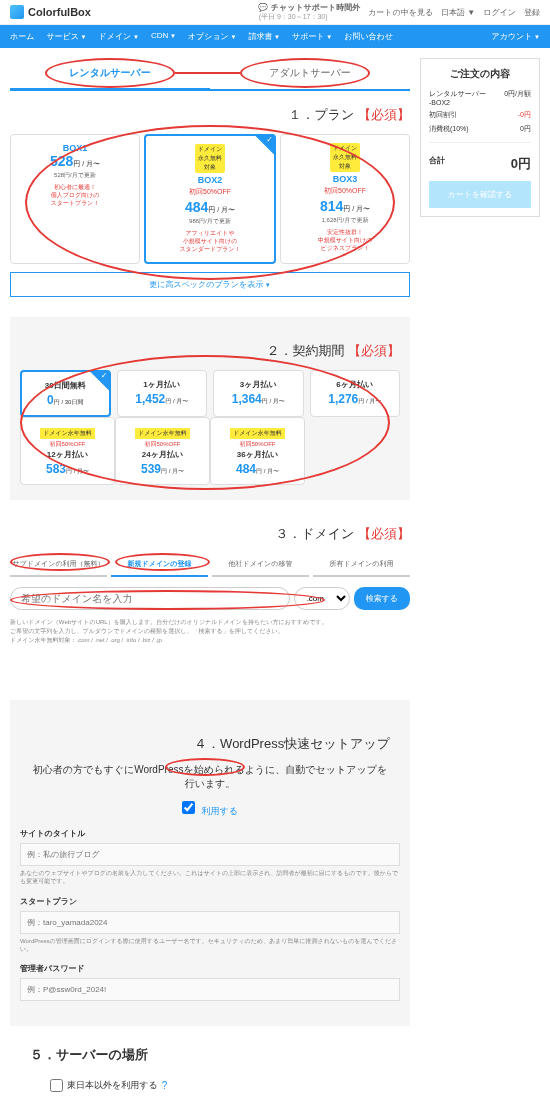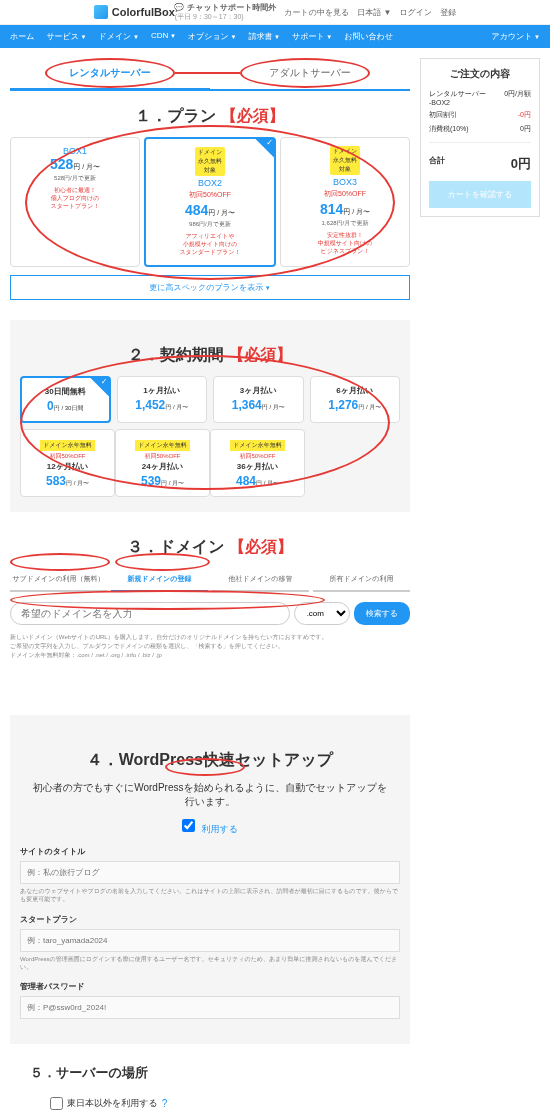--- a/index.html
+++ b/index.html
@@ -1,53 +1,53 @@
 <!DOCTYPE html>
 <html><head>
 <meta charset="utf-8">
 <style>
 *{margin:0;padding:0;box-sizing:border-box;font-family:"Hiragino Sans","Meiryo",sans-serif}
 body{width:550px;background:#fff;font-size:10px;color:#333}
-.top-bar{display:flex;justify-content:center;align-items:center;padding:4px 10px;border-bottom:1px solid #eee}
+.top-bar{display:flex;justify-content:space-between;align-items:center;padding:4px 10px;border-bottom:1px solid #eee}
 .logo{display:flex;align-items:center;font-size:11px;font-weight:bold;color:#333}
 .logo-icon{width:14px;height:14px;background:linear-gradient(135deg,#4fc3f7,#2196f3);border-radius:2px;margin-right:4px}
 .top-right{display:flex;align-items:center;gap:8px;font-size:8px;color:#666}
 .chat-info{display:flex;flex-direction:column;align-items:flex-start;line-height:1.1}
 .chat-label{font-weight:bold}
 .chat-time{color:#999;font-size:7px}
 .nav-bar{background:#2196f3;color:#fff;display:flex;justify-content:space-between;padding:6px 10px;font-size:8px}
 .nav-left{display:flex;gap:12px}
 .nav-item{cursor:pointer}
 .nav-item.dd::after{content:" ▼";font-size:6px}
 .account{cursor:pointer}
 .account::after{content:" ▼";font-size:6px}
 .main{display:flex;gap:10px;padding:10px}
 .left-col{flex:1}
 .right-col{width:120px}
 .tabs{display:flex;border-bottom:2px solid #2196f3;margin-bottom:15px}
 .tab{flex:1;text-align:center;padding:8px;font-size:10px;color:#666;cursor:pointer}
 .tab.active{color:#2196f3;border-bottom:3px solid #2196f3;margin-bottom:-2px;font-weight:bold}
-.section-title{text-align:center;font-size:16px;margin:10px 0;font-weight:bold}
+.section-title{text-align:right;font-size:13px;margin:10px 0;font-weight:normal}
 .required{color:#e53935}
 .plan-grid{display:flex;gap:4px;margin-bottom:8px}
 .plan{flex:1;border:1px solid #ddd;border-radius:4px;padding:8px 4px;text-align:center;position:relative;cursor:pointer}
 .plan.selected{border:2px solid #2196f3}
 .plan-check{position:absolute;top:-1px;right:-1px;width:20px;height:20px;background:#2196f3;clip-path:polygon(100% 0,0 0,100% 100%)}
 .plan-check::after{content:"✓";position:absolute;top:0;right:2px;color:#fff;font-size:8px}
 .plan-badge{background:#ffeb3b;color:#333;font-size:6px;padding:1px 3px;border-radius:2px;display:inline-block;margin-bottom:2px}
-.plan-name{color:#2196f3;font-size:9px;font-weight:normal}
+.plan-name{color:#2196f3;font-size:9px;font-weight:bold}
 .plan-off{color:#e53935;font-size:7px;margin:2px 0}
 .plan-price{color:#2196f3;font-size:14px;font-weight:bold}
 .plan-unit{font-size:7px}
 .plan-renewal{font-size:6px;color:#666;margin-top:2px}
 .plan-desc{color:#e53935;font-size:6px;margin-top:4px;line-height:1.3}
 .show-more{border:1px solid #2196f3;color:#2196f3;text-align:center;padding:6px;font-size:8px;cursor:pointer}
 .show-more::after{content:" ▼";font-size:6px}
 .gray-section{background:#f5f5f5;padding:15px 10px;margin-top:20px}
-.term-grid{display:grid;grid-template-columns:repeat(4,1fr);gap:6px;margin-bottom:6px}
+.term-grid{display:grid;grid-template-columns:repeat(4,1fr);gap:6px;margin-bottom:0}
 .term{background:#fff;border:1px solid #ddd;border-radius:4px;padding:8px 4px;text-align:center;position:relative;cursor:pointer}
 .term.selected{border:2px solid #2196f3}
 .term-name{font-size:8px;font-weight:bold;margin-bottom:2px}
 .term-price{color:#2196f3;font-size:12px;font-weight:bold}
 .term-unit{font-size:6px}
 .term-badge{background:#ffeb3b;font-size:6px;padding:1px 3px;display:inline-block;margin-bottom:1px}
 .term-off{color:#e53935;font-size:6px}
 .term-grid2{display:grid;grid-template-columns:repeat(4,1fr);gap:0}
 .term-grid2 .term:last-child{visibility:hidden}
 .domain-tabs{display:flex;gap:4px;margin-bottom:10px}

